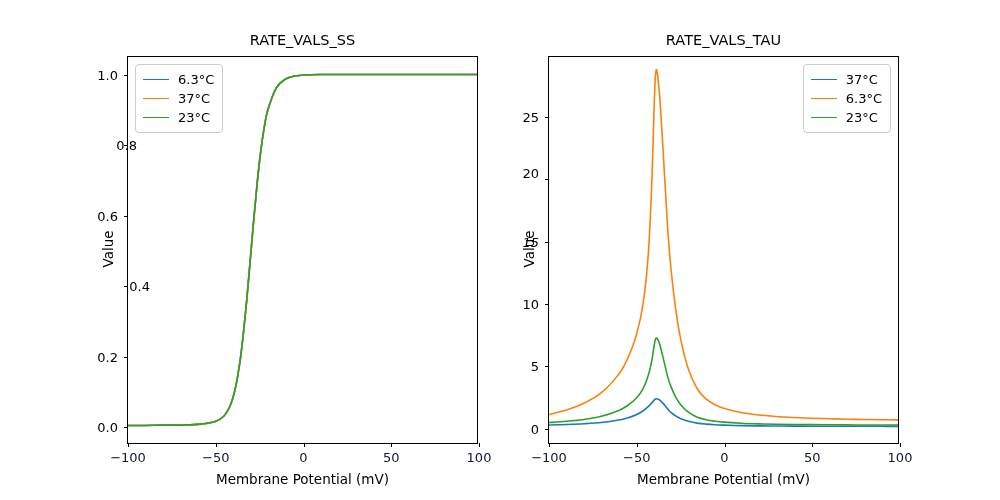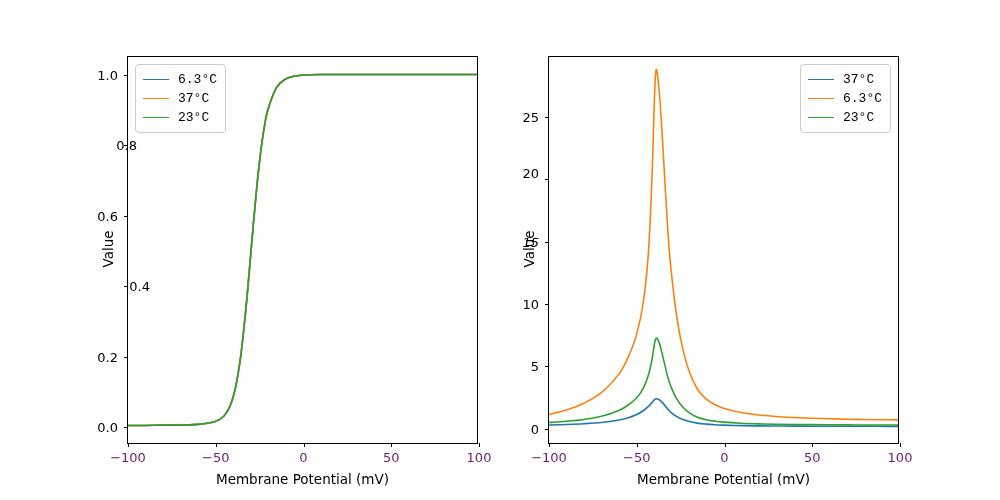--- a/index.html
+++ b/index.html
@@ -20,54 +20,54 @@
     position:absolute;left:0;width:100%;top:-25px;text-align:center;
     font-size:14.5px;color:#000;white-space:nowrap;
   }
 
   .plotsvg{position:absolute;left:0;top:0;width:100%;height:100%;display:block;overflow:visible;}
 
   
   .tick-x{position:absolute;width:1px;height:4px;background:#000;top:100%;}
   .tick-y{position:absolute;height:1px;width:4px;background:#000;left:-4px;}
   .ticklabel-x{
-    position:absolute;top:calc(100% + 7px);font-size:13px;color:#701a75;
+    position:absolute;top:calc(100% + 7px);font-size:13px;color:#0f172a;
     transform:translateX(-50%);white-space:nowrap;
   }
   .ticklabel-y{
     position:absolute;left:-10px;font-size:13px;color:#000;
     transform:translate(-100%,-50%);white-space:nowrap;
   }
   .xlabel{
     position:absolute;left:0;width:100%;top:calc(100% + 28px);
     text-align:center;font-size:13.5px;color:#000;white-space:nowrap;
   }
   .ylabel{
     position:absolute;font-size:13.5px;color:#000;white-space:nowrap;
     transform-origin:center center;transform:rotate(-90deg);
   }
 
   
   .legend{
     position:absolute;box-sizing:border-box;
     border:0.9px solid #cccccc;border-radius:4px;background:#ffffff;
     padding:5px 8px 5px 7px;
-    font-family:Liberation Mono, monospace;
   }
   .legend-row{display:flex;align-items:center;height:19px;}
   .legend-swatch{width:26px;height:0;border-top:1.6px solid #000;margin-right:9px;}
   .legend-label{font-size:13px;color:#000;white-space:nowrap;}
 </style>
 </head>
 <body>
 
 <div id="figure">
 
 
   <div class="axes" id="axes-left" style="left:127px;top:56px;width:351px;height:388px;">
+    <div class="axes-title">RATE_VALS_SS</div>
     <svg class="plotsvg" id="svg-left" viewBox="0 0 351 388" preserveAspectRatio="none">
         <defs>
           <clipPath id="svg-left-clip">
             <rect x="0" y="0" width="351" height="388"></rect>
           </clipPath>
         </defs>
         <g clip-path="url(#svg-left-clip)">
           <path d="M0.00,370.36 C2.93,370.36 11.70,370.42 17.55,370.36 C23.40,370.30 29.25,370.07 35.10,370.01 C40.95,369.95 46.80,370.13 52.65,370.01 C58.50,369.89 65.81,369.60 70.20,369.31 C74.59,369.01 76.05,368.72 78.98,368.25 C81.90,367.78 84.83,367.72 87.75,366.48 C90.67,365.25 94.19,363.13 96.53,360.84 C98.87,358.55 100.33,355.67 101.79,352.73 C103.25,349.79 104.13,347.14 105.30,343.20 C106.47,339.26 107.64,334.91 108.81,329.09 C109.98,323.27 111.44,313.99 112.32,308.28 C113.20,302.58 113.49,299.64 114.08,294.88 C114.66,290.12 114.95,288.00 115.83,279.71 C116.71,271.42 118.17,257.55 119.34,245.15 C120.51,232.74 121.68,218.69 122.85,205.29 C124.02,191.88 125.19,177.72 126.36,164.72 C127.53,151.73 128.70,138.80 129.87,127.33 C131.04,115.87 132.21,105.23 133.38,95.94 C134.55,86.65 135.72,78.60 136.89,71.60 C138.06,64.61 138.35,60.73 140.40,53.97 C142.45,47.21 146.25,36.27 149.17,31.04 C152.10,25.81 155.03,24.51 157.95,22.57 C160.88,20.63 163.80,20.11 166.72,19.40 C169.65,18.69 171.11,18.64 175.50,18.34 C179.89,18.05 187.20,17.75 193.05,17.64 C198.90,17.52 204.75,17.64 210.60,17.64 C216.45,17.64 222.30,17.64 228.15,17.64 C234.00,17.64 239.85,17.64 245.70,17.64 C251.55,17.64 257.40,17.64 263.25,17.64 C269.10,17.64 274.95,17.64 280.80,17.64 C286.65,17.64 292.50,17.64 298.35,17.64 C304.20,17.64 310.05,17.64 315.90,17.64 C321.75,17.64 327.60,17.64 333.45,17.64 C339.30,17.64 348.07,17.64 351.00,17.64" fill="none" stroke="#1f77b4" stroke-width="1.6" stroke-linejoin="round" stroke-linecap="round"></path>
           <path d="M0.00,370.36 C2.93,370.36 11.70,370.42 17.55,370.36 C23.40,370.30 29.25,370.07 35.10,370.01 C40.95,369.95 46.80,370.13 52.65,370.01 C58.50,369.89 65.81,369.60 70.20,369.31 C74.59,369.01 76.05,368.72 78.98,368.25 C81.90,367.78 84.83,367.72 87.75,366.48 C90.67,365.25 94.19,363.13 96.53,360.84 C98.87,358.55 100.33,355.67 101.79,352.73 C103.25,349.79 104.13,347.14 105.30,343.20 C106.47,339.26 107.64,334.91 108.81,329.09 C109.98,323.27 111.44,313.99 112.32,308.28 C113.20,302.58 113.49,299.64 114.08,294.88 C114.66,290.12 114.95,288.00 115.83,279.71 C116.71,271.42 118.17,257.55 119.34,245.15 C120.51,232.74 121.68,218.69 122.85,205.29 C124.02,191.88 125.19,177.72 126.36,164.72 C127.53,151.73 128.70,138.80 129.87,127.33 C131.04,115.87 132.21,105.23 133.38,95.94 C134.55,86.65 135.72,78.60 136.89,71.60 C138.06,64.61 138.35,60.73 140.40,53.97 C142.45,47.21 146.25,36.27 149.17,31.04 C152.10,25.81 155.03,24.51 157.95,22.57 C160.88,20.63 163.80,20.11 166.72,19.40 C169.65,18.69 171.11,18.64 175.50,18.34 C179.89,18.05 187.20,17.75 193.05,17.64 C198.90,17.52 204.75,17.64 210.60,17.64 C216.45,17.64 222.30,17.64 228.15,17.64 C234.00,17.64 239.85,17.64 245.70,17.64 C251.55,17.64 257.40,17.64 263.25,17.64 C269.10,17.64 274.95,17.64 280.80,17.64 C286.65,17.64 292.50,17.64 298.35,17.64 C304.20,17.64 310.05,17.64 315.90,17.64 C321.75,17.64 327.60,17.64 333.45,17.64 C339.30,17.64 348.07,17.64 351.00,17.64" fill="none" stroke="#ff7f0e" stroke-width="1.6" stroke-linejoin="round" stroke-linecap="round"></path>
           <path d="M0.00,370.36 C2.93,370.36 11.70,370.42 17.55,370.36 C23.40,370.30 29.25,370.07 35.10,370.01 C40.95,369.95 46.80,370.13 52.65,370.01 C58.50,369.89 65.81,369.60 70.20,369.31 C74.59,369.01 76.05,368.72 78.98,368.25 C81.90,367.78 84.83,367.72 87.75,366.48 C90.67,365.25 94.19,363.13 96.53,360.84 C98.87,358.55 100.33,355.67 101.79,352.73 C103.25,349.79 104.13,347.14 105.30,343.20 C106.47,339.26 107.64,334.91 108.81,329.09 C109.98,323.27 111.44,313.99 112.32,308.28 C113.20,302.58 113.49,299.64 114.08,294.88 C114.66,290.12 114.95,288.00 115.83,279.71 C116.71,271.42 118.17,257.55 119.34,245.15 C120.51,232.74 121.68,218.69 122.85,205.29 C124.02,191.88 125.19,177.72 126.36,164.72 C127.53,151.73 128.70,138.80 129.87,127.33 C131.04,115.87 132.21,105.23 133.38,95.94 C134.55,86.65 135.72,78.60 136.89,71.60 C138.06,64.61 138.35,60.73 140.40,53.97 C142.45,47.21 146.25,36.27 149.17,31.04 C152.10,25.81 155.03,24.51 157.95,22.57 C160.88,20.63 163.80,20.11 166.72,19.40 C169.65,18.69 171.11,18.64 175.50,18.34 C179.89,18.05 187.20,17.75 193.05,17.64 C198.90,17.52 204.75,17.64 210.60,17.64 C216.45,17.64 222.30,17.64 228.15,17.64 C234.00,17.64 239.85,17.64 245.70,17.64 C251.55,17.64 257.40,17.64 263.25,17.64 C269.10,17.64 274.95,17.64 280.80,17.64 C286.65,17.64 292.50,17.64 298.35,17.64 C304.20,17.64 310.05,17.64 315.90,17.64 C321.75,17.64 327.60,17.64 333.45,17.64 C339.30,17.64 348.07,17.64 351.00,17.64" fill="none" stroke="#2ca02c" stroke-width="1.6" stroke-linejoin="round" stroke-linecap="round"></path>
@@ -109,20 +109,21 @@
           <span class="legend-label">37°C</span>
         </div>
         <div class="legend-row">
           <span class="legend-swatch" style="border-top-color: rgb(44, 160, 44);"></span>
           <span class="legend-label">23°C</span>
         </div>
       </div>
   </div>
 
   <div class="axes" id="axes-right" style="left:548px;top:56px;width:351px;height:388px;">
+    <div class="axes-title">RATE_VALS_TAU</div>
     <svg class="plotsvg" id="svg-right" viewBox="0 0 351 388" preserveAspectRatio="none">
         <defs>
           <clipPath id="svg-right-clip">
             <rect x="0" y="0" width="351" height="388"></rect>
           </clipPath>
         </defs>
         <g clip-path="url(#svg-right-clip)">
           <path d="M0.00,369.91 C2.93,369.83 11.70,369.62 17.55,369.41 C23.40,369.20 29.25,369.00 35.10,368.66 C40.95,368.33 46.80,368.04 52.65,367.41 C58.50,366.79 65.81,365.69 70.20,364.92 C74.59,364.15 76.05,363.69 78.98,362.80 C81.90,361.90 85.12,360.76 87.75,359.55 C90.38,358.35 92.72,356.96 94.77,355.56 C96.82,354.17 98.57,352.55 100.03,351.20 C101.50,349.84 102.37,348.70 103.54,347.45 C104.71,346.21 105.88,344.23 107.05,343.71 C108.22,343.19 109.39,343.71 110.56,344.33 C111.73,344.96 112.61,345.89 114.08,347.45 C115.54,349.01 117.88,352.03 119.34,353.69 C120.80,355.35 121.39,356.19 122.85,357.43 C124.31,358.68 126.36,360.12 128.12,361.18 C129.87,362.24 131.33,362.97 133.38,363.80 C135.43,364.63 137.77,365.46 140.40,366.17 C143.03,366.87 146.25,367.56 149.17,368.04 C152.10,368.52 155.03,368.77 157.95,369.04 C160.88,369.31 163.80,369.49 166.72,369.66 C169.65,369.83 171.11,369.89 175.50,370.03 C179.89,370.18 187.20,370.41 193.05,370.53 C198.90,370.66 204.75,370.72 210.60,370.78 C216.45,370.85 222.30,370.87 228.15,370.91 C234.00,370.95 239.85,371.00 245.70,371.03 C251.55,371.06 257.40,371.07 263.25,371.10 C269.10,371.12 274.95,371.14 280.80,371.16 C286.65,371.17 292.50,371.18 298.35,371.19 C304.20,371.21 310.05,371.21 315.90,371.22 C321.75,371.23 327.60,371.24 333.45,371.24 C339.30,371.25 348.07,371.26 351.00,371.26" fill="none" stroke="#1f77b4" stroke-width="1.6" stroke-linejoin="round" stroke-linecap="round"></path>
           <path d="M0.00,359.31 C2.93,358.58 11.70,356.81 17.55,354.94 C23.40,353.07 29.25,350.99 35.10,348.08 C40.95,345.17 46.80,342.36 52.65,337.47 C58.50,332.59 65.81,324.48 70.20,318.76 C74.59,313.04 76.05,309.61 78.98,303.16 C81.90,296.72 85.12,289.44 87.75,280.08 C90.38,270.73 92.72,261.06 94.77,247.02 C96.82,232.99 98.57,216.66 100.03,195.87 C101.50,175.08 102.37,151.79 103.54,122.26 C104.71,92.74 105.88,33.89 107.05,18.71 C108.22,3.53 109.39,20.59 110.56,31.19 C111.73,41.79 112.61,58.84 114.08,82.34 C115.54,105.84 117.88,150.13 119.34,172.17 C120.80,194.21 121.39,200.24 122.85,214.59 C124.31,228.93 126.36,245.98 128.12,258.25 C129.87,270.52 131.33,278.84 133.38,288.19 C135.43,297.55 137.77,306.80 140.40,314.39 C143.03,321.98 146.25,328.84 149.17,333.73 C152.10,338.62 155.03,341.11 157.95,343.71 C160.88,346.31 163.80,347.77 166.72,349.32 C169.65,350.88 171.11,351.72 175.50,353.07 C179.89,354.42 187.20,356.31 193.05,357.43 C198.90,358.56 204.75,359.16 210.60,359.80 C216.45,360.45 222.30,360.89 228.15,361.30 C234.00,361.72 239.85,362.01 245.70,362.30 C251.55,362.59 257.40,362.84 263.25,363.05 C269.10,363.26 274.95,363.38 280.80,363.55 C286.65,363.71 292.50,363.92 298.35,364.05 C304.20,364.17 310.05,364.21 315.90,364.30 C321.75,364.38 327.60,364.46 333.45,364.55 C339.30,364.63 348.07,364.75 351.00,364.79" fill="none" stroke="#ff7f0e" stroke-width="1.6" stroke-linejoin="round" stroke-linecap="round"></path>
           <path d="M0.00,367.41 C2.93,367.21 11.70,366.69 17.55,366.17 C23.40,365.65 29.25,365.13 35.10,364.30 C40.95,363.46 46.80,362.67 52.65,361.18 C58.50,359.68 65.81,357.12 70.20,355.31 C74.59,353.50 76.05,352.36 78.98,350.32 C81.90,348.29 85.12,345.96 87.75,343.09 C90.38,340.22 92.72,337.06 94.77,333.11 C96.82,329.16 98.57,324.17 100.03,319.38 C101.50,314.60 102.37,310.34 103.54,304.41 C104.71,298.49 105.88,286.84 107.05,283.83 C108.22,280.81 109.39,283.72 110.56,286.32 C111.73,288.92 112.61,293.60 114.08,299.42 C115.54,305.24 117.88,315.85 119.34,321.25 C120.80,326.66 121.39,328.22 122.85,331.86 C124.31,335.50 126.36,339.97 128.12,343.09 C129.87,346.21 131.33,348.20 133.38,350.57 C135.43,352.94 137.77,355.40 140.40,357.31 C143.03,359.22 146.25,360.84 149.17,362.05 C152.10,363.26 155.03,363.88 157.95,364.55 C160.88,365.21 163.80,365.63 166.72,366.04 C169.65,366.46 171.11,366.69 175.50,367.04 C179.89,367.39 187.20,367.87 193.05,368.16 C198.90,368.45 204.75,368.62 210.60,368.79 C216.45,368.95 222.30,369.06 228.15,369.16 C234.00,369.27 239.85,369.35 245.70,369.41 C251.55,369.47 257.40,369.49 263.25,369.54 C269.10,369.58 274.95,369.62 280.80,369.66 C286.65,369.70 292.50,369.75 298.35,369.79 C304.20,369.82 310.05,369.83 315.90,369.85 C321.75,369.87 327.60,369.89 333.45,369.91 C339.30,369.93 348.07,369.96 351.00,369.97" fill="none" stroke="#2ca02c" stroke-width="1.6" stroke-linejoin="round" stroke-linecap="round"></path>

